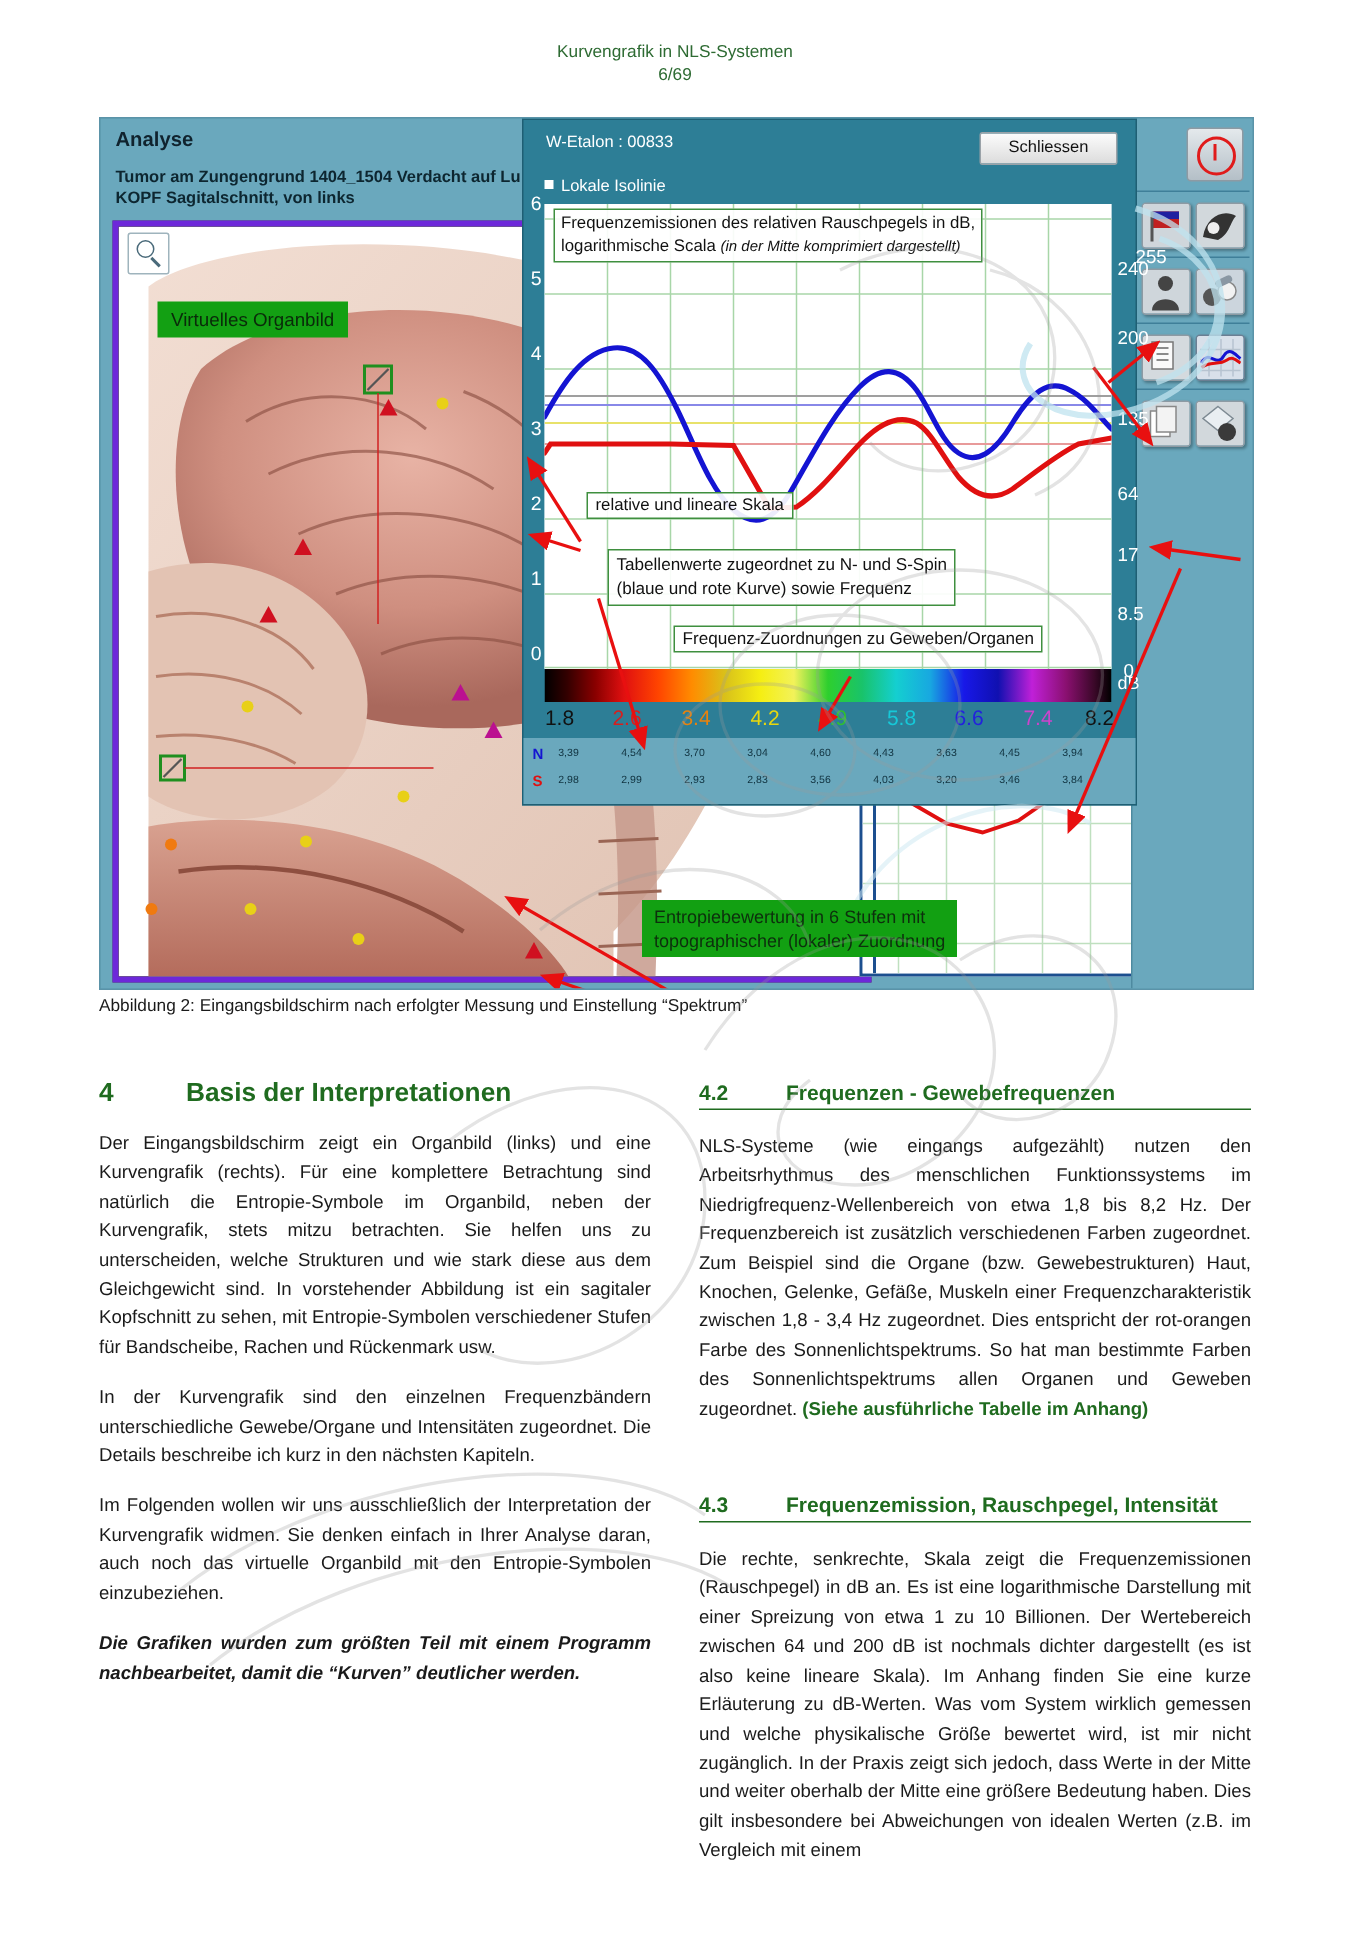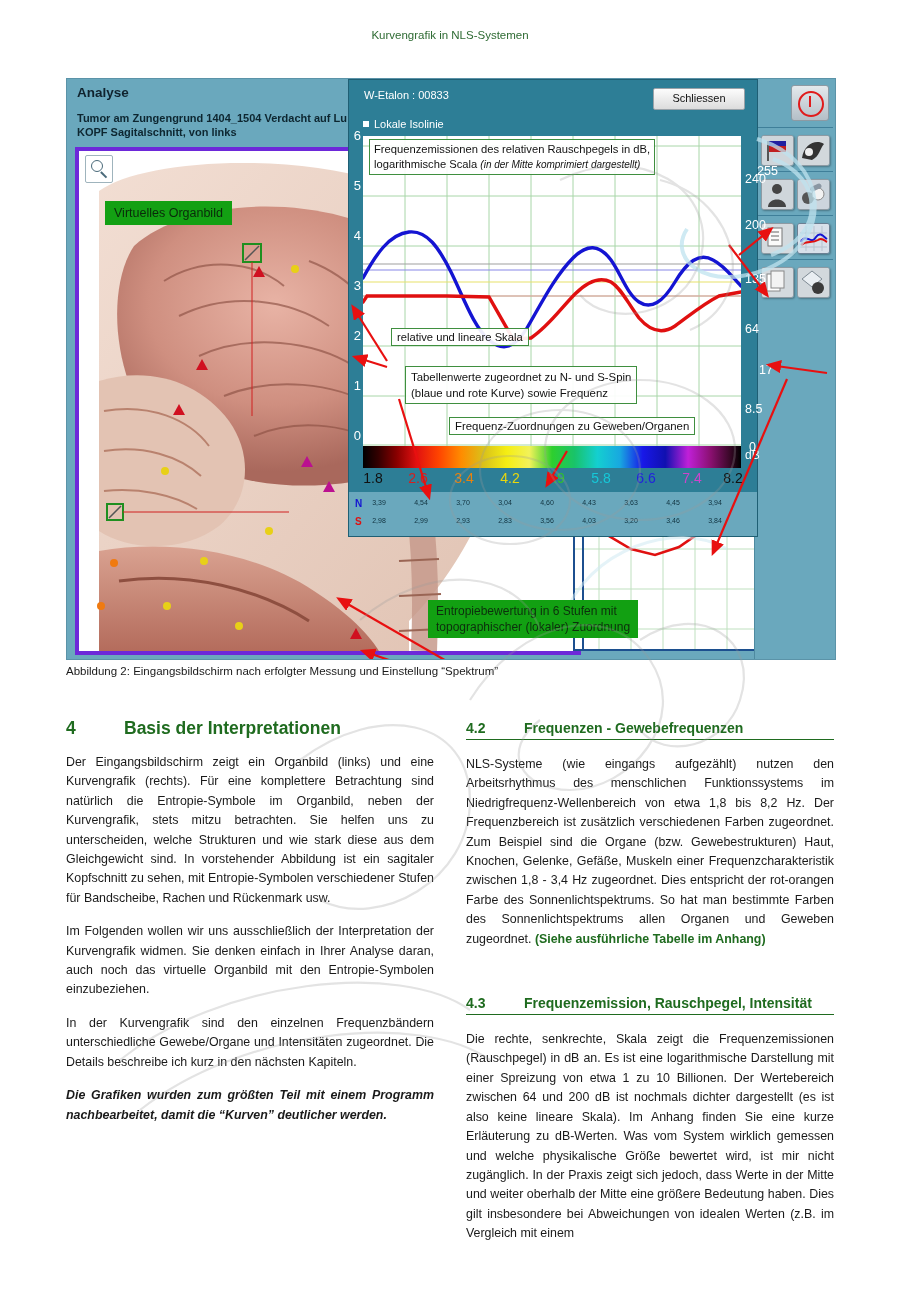--- a/index.html
+++ b/index.html
@@ -337,20 +337,21 @@
     font-weight: bold;
   }
   .greenbold { color: #1f6b1f; font-weight: bold; }
   .spacer-lg { height: 30px; }
 </style>
 </head>
 <body>
 
 <div class="page-header">
   <div>Kurvengrafik in NLS-Systemen</div>
+  <div>6/69</div>
 </div>
 
 <div class="figure">
   <div class="app-window">
 
     <div class="app-title">Analyse</div>
     <div class="app-subtitle">
       <div>Tumor am Zungengrund 1404_1504  Verdacht auf Lu</div>
       <div>KOPF Sagitalschnitt, von links</div>
     </div>
@@ -558,21 +559,21 @@
         <div class="tick-l" style="left:-6px; top:298px; width:18px;">1</div>
         <div class="tick-l" style="left:-6px; top:348px; width:18px;">0</div>
       </div>
 
       <div>
         <div class="tick-r" style="left:408px; top:48px;margin-top:36px;">255</div>
         <div class="tick-r" style="left:396px; top:92px;">240</div>
         <div class="tick-r" style="left:396px; top:138px;">200</div>
         <div class="tick-r" style="left:396px; top:192px;">135</div>
         <div class="tick-r" style="left:396px; top:242px;">64</div>
-        <div class="tick-r" style="left:396px; top:283px;margin-left:14px;">17</div>
+        <div class="tick-r" style="left:396px; top:283px;">17</div>
         <div class="tick-r" style="left:396px; top:322px;">8.5</div>
         <div class="tick-r" style="left:400px; top:360px;">0</div>
       </div>
 
       <div class="spectrum">
         <svg width="378" height="22">
           <defs>
             <linearGradient id="specgrad" x1="0" y1="0" x2="1" y2="0">
               <stop offset="0.00" stop-color="#000000"></stop>
               <stop offset="0.04" stop-color="#330000"></stop>
@@ -765,22 +766,22 @@
   <div>topographischer (lokaler) Zuordnung</div>
 </div>
 
 <div class="col-left">
   <h1 class="sec">
     <span class="num">4</span>
     <span>Basis der Interpretationen</span>
   </h1>
   <div style="height:12px"></div>
   <p class="body">Der Eingangsbildschirm zeigt ein Organbild (links) und eine Kurvengrafik (rechts). Für eine komplettere Betrachtung sind natürlich die Entropie-Symbole im Organbild, neben der Kurvengrafik, stets mitzu betrachten. Sie helfen uns zu unterscheiden, welche Strukturen und wie stark diese aus dem Gleichgewicht sind. In vorstehender Abbildung ist ein sagitaler Kopfschnitt zu sehen, mit Entropie-Symbolen verschiedener Stufen für Bandscheibe, Rachen und Rückenmark usw.</p>
+  <p class="body">In der Kurvengrafik sind den einzelnen Frequenzbändern unterschiedliche Gewebe/Organe und Intensitäten zugeordnet. Die Details beschreibe ich kurz in den nächsten Kapiteln.</p>
   <p class="body">Im Folgenden wollen wir uns ausschließlich der Interpretation der Kurvengrafik widmen. Sie denken einfach in Ihrer Analyse daran, auch noch das virtuelle Organbild mit den Entropie-Symbolen einzubeziehen.</p>
-  <p class="body">In der Kurvengrafik sind den einzelnen Frequenzbändern unterschiedliche Gewebe/Organe und Intensitäten zugeordnet. Die Details beschreibe ich kurz in den nächsten Kapiteln.</p>
   <p class="body ital">Die Grafiken wurden zum größten Teil mit einem Programm nachbearbeitet, damit die “Kurven” deutlicher werden.</p>
 </div>
 
 <div class="col-right">
   <h2 class="sub">
     <span class="num">4.2</span>
     <span>Frequenzen - Gewebefrequenzen</span>
   </h2>
   <div style="height:12px"></div>
   <p class="body"><span>NLS-Systeme (wie eingangs aufgezählt) nutzen den Arbeitsrhythmus des menschlichen Funktionssystems im Niedrigfrequenz-Wellenbereich von etwa 1,8 bis 8,2 Hz. Der Frequenzbereich ist zusätzlich verschiedenen Farben zugeordnet. Zum Beispiel sind die Organe (bzw. Gewebestrukturen) Haut, Knochen, Gelenke, Gefäße, Muskeln einer Frequenzcharakteristik zwischen 1,8 - 3,4 Hz zugeordnet. Dies entspricht der rot-orangen Farbe des Sonnenlichtspektrums. So hat man bestimmte Farben des Sonnenlichtspektrums allen Organen und Geweben zugeordnet. </span><span class="greenbold">(Siehe ausführliche Tabelle im Anhang)</span></p>

